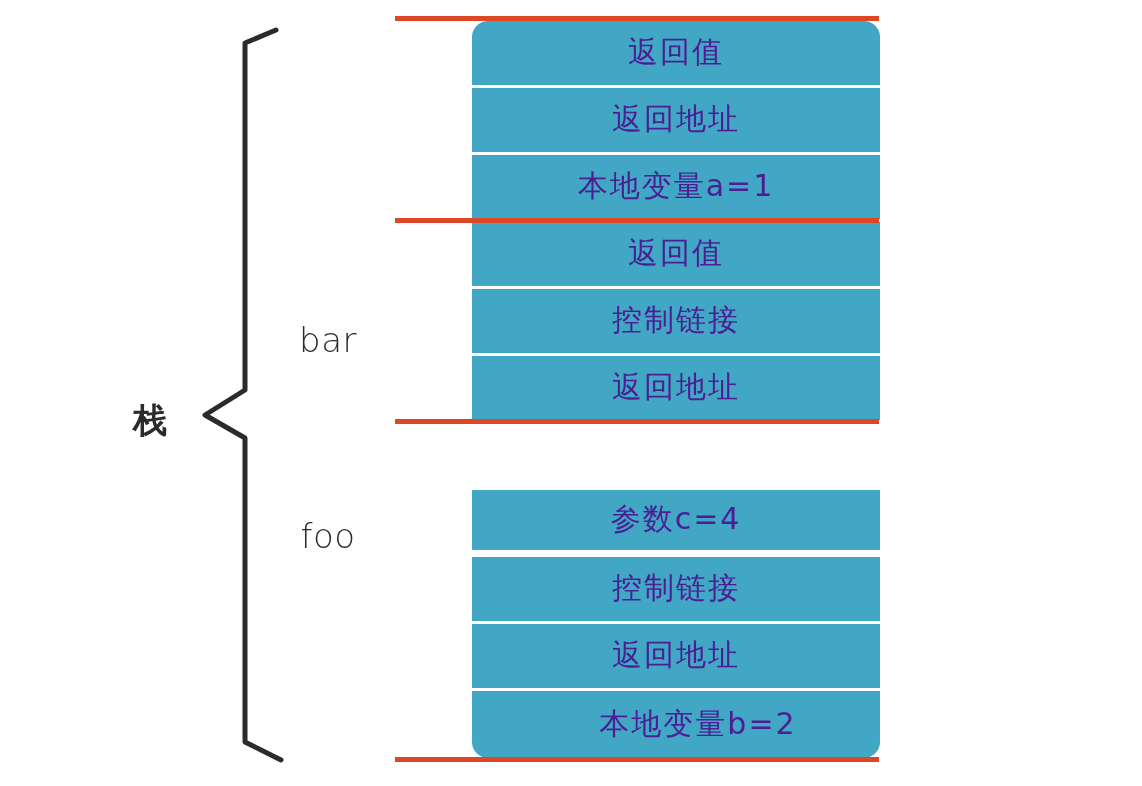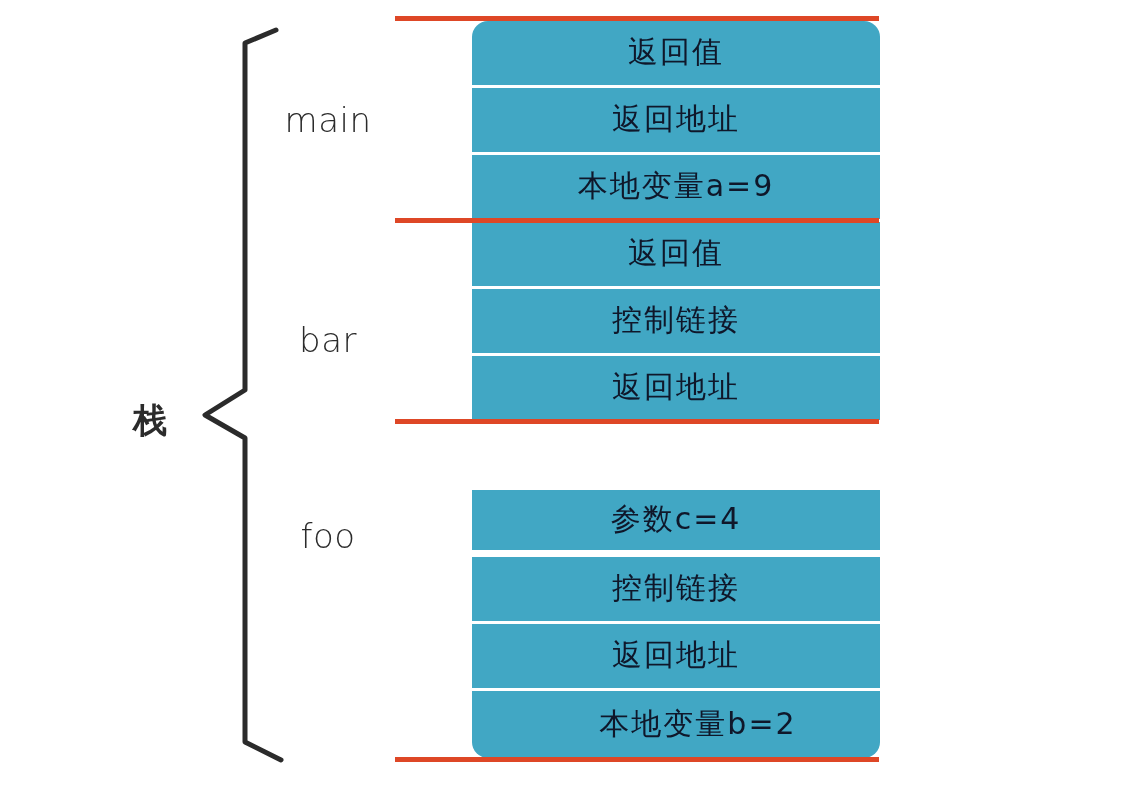--- a/index.html
+++ b/index.html
@@ -56,21 +56,21 @@
     height: 737px;
     border-radius: 16px;
     overflow: hidden;
     background: #ffffff;
   }
   .stack-slot {
     position: absolute;
     left: 0;
     width: 408px;
     background: #41A7C4;
-    color: #0f172a;
+    color: #4c1d95;
     display: flex;
     align-items: center;
     justify-content: center;
     font-family: "DejaVu Sans", "Liberation Sans", sans-serif;
     font-size: 30px;
     font-weight: 500;
     letter-spacing: 2px;
     box-sizing: border-box;
     text-align: center;
   }
@@ -93,34 +93,33 @@
 <body>
 
 <div id="canvas">
 
   <svg id="brace-svg" viewBox="0 0 1142 786">
     <path d="M 276 30 L 245 43 L 245 390 L 205 415 L 245 438 L 245 742 L 281 760" fill="none" stroke="#2b2b2b" stroke-width="5" stroke-linecap="round" stroke-linejoin="round"></path>
   </svg>
 
   <div class="stack-label" style="left:133px; top:398px;">栈</div>
 
-  <div class="frame-label" style="left:248px; top:100px; width:160px;">main</div>
   <div class="frame-label" style="left:248px; top:320px; width:160px;">bar</div>
   <div class="frame-label" style="left:248px; top:516px; width:160px;">foo</div>
 
   <div id="stack-column">
 
     <div class="stack-slot" style="top:0px;   height:64px;">
       <span class="slot-text">返回值</span>
     </div>
     <div class="stack-slot" style="top:67px;  height:64px;">
       <span class="slot-text">返回地址</span>
     </div>
     <div class="stack-slot" style="top:134px; height:64px;">
-      <span class="slot-text">本地变量a=9</span>
+      <span class="slot-text">本地变量a=1</span>
     </div>
 
     <div class="stack-slot" style="top:201px; height:64px;">
       <span class="slot-text">返回值</span>
     </div>
     <div class="stack-slot" style="top:268px; height:64px;">
       <span class="slot-text">控制链接</span>
     </div>
     <div class="stack-slot" style="top:335px; height:64px;">
       <span class="slot-text">返回地址</span>

